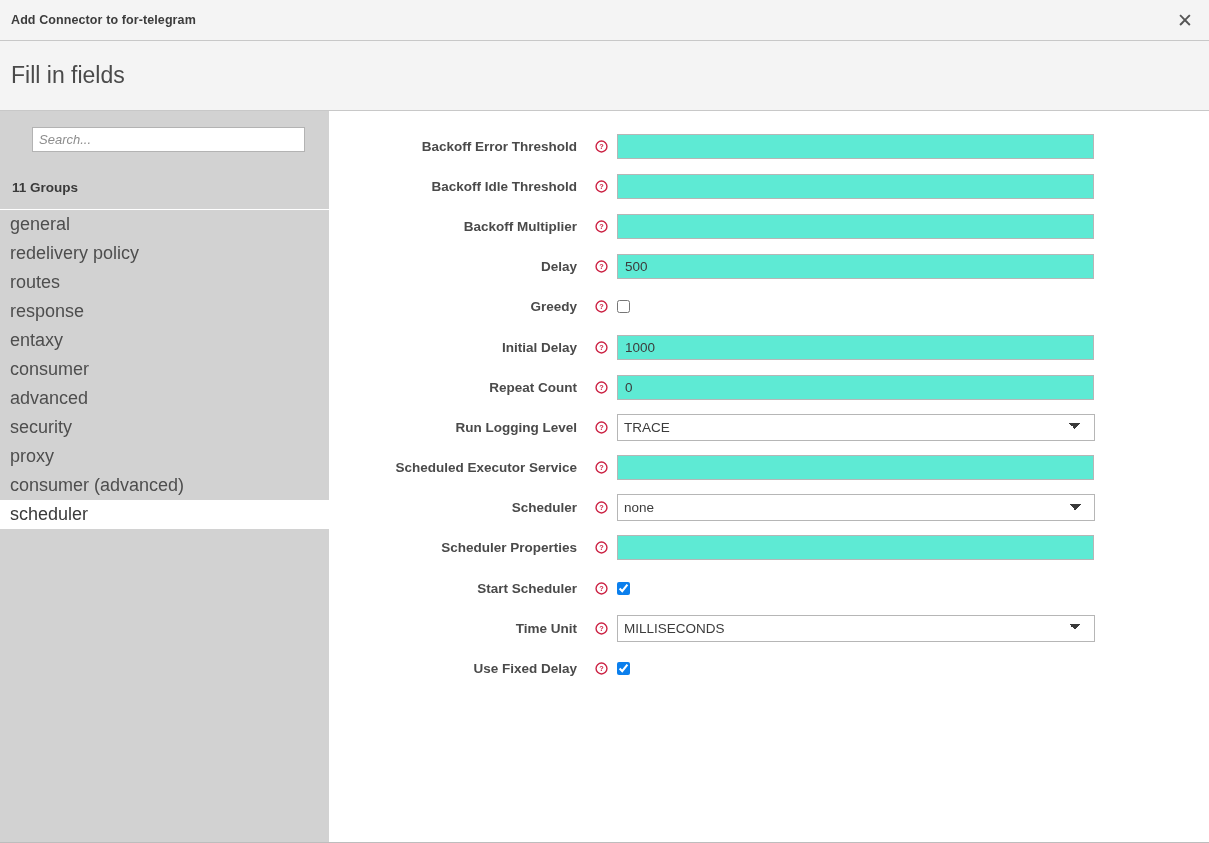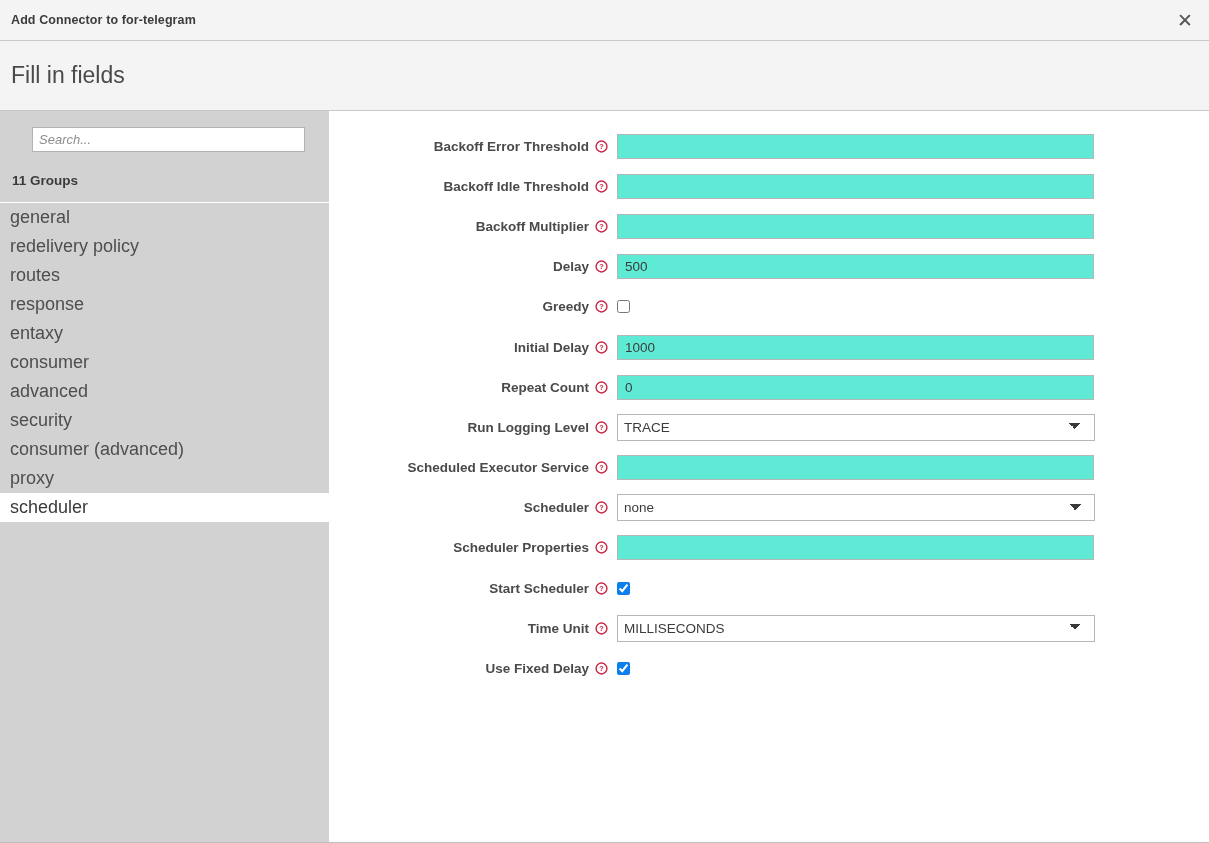--- a/index.html
+++ b/index.html
@@ -107,21 +107,21 @@
   }
   .search-input::placeholder {
     color: #8d8d8d;
     font-style: italic;
     opacity: 1;
   }
   .groups-count {
     font-size: 13.5px;
     font-weight: bold;
     color: #3a3a3a;
-    padding: 21px 0 14px 12px;
+    padding: 28px 0 14px 12px;
   }
   .group-list {
     border-top: 1px solid #ffffff;
     display: flex;
     flex-direction: column;
   }
   .group-item {
     height: 29px;
     display: flex;
     align-items: center;
@@ -153,21 +153,21 @@
     width: 288px;
     min-width: 288px;
     text-align: right;
     font-size: 13.5px;
     font-weight: bold;
     color: #4a4a4a;
     padding-right: 9px;
     display: flex;
     align-items: center;
     justify-content: flex-end;
-    gap: 6px;
+    gap: 18px;
     white-space: nowrap;
   }
   .help-icon {
     display: inline-flex;
     flex: 0 0 auto;
     width: 13px;
     height: 13px;
   }
   .field-wrap {
     flex: 1;
@@ -293,24 +293,24 @@
         <div class="group-item">
           <span>consumer</span>
         </div>
         <div class="group-item">
           <span>advanced</span>
         </div>
         <div class="group-item">
           <span>security</span>
         </div>
         <div class="group-item">
+          <span>proxy</span>
+        </div>
+        <div class="group-item">
           <span>consumer (advanced)</span>
-        </div>
-        <div class="group-item">
-          <span>proxy</span>
         </div>
         <div class="group-item selected">
           <span>scheduler</span>
         </div>
       </div>
       <div class="sidebar-filler"></div>
     </div>
 
     <div class="form-area">
 

